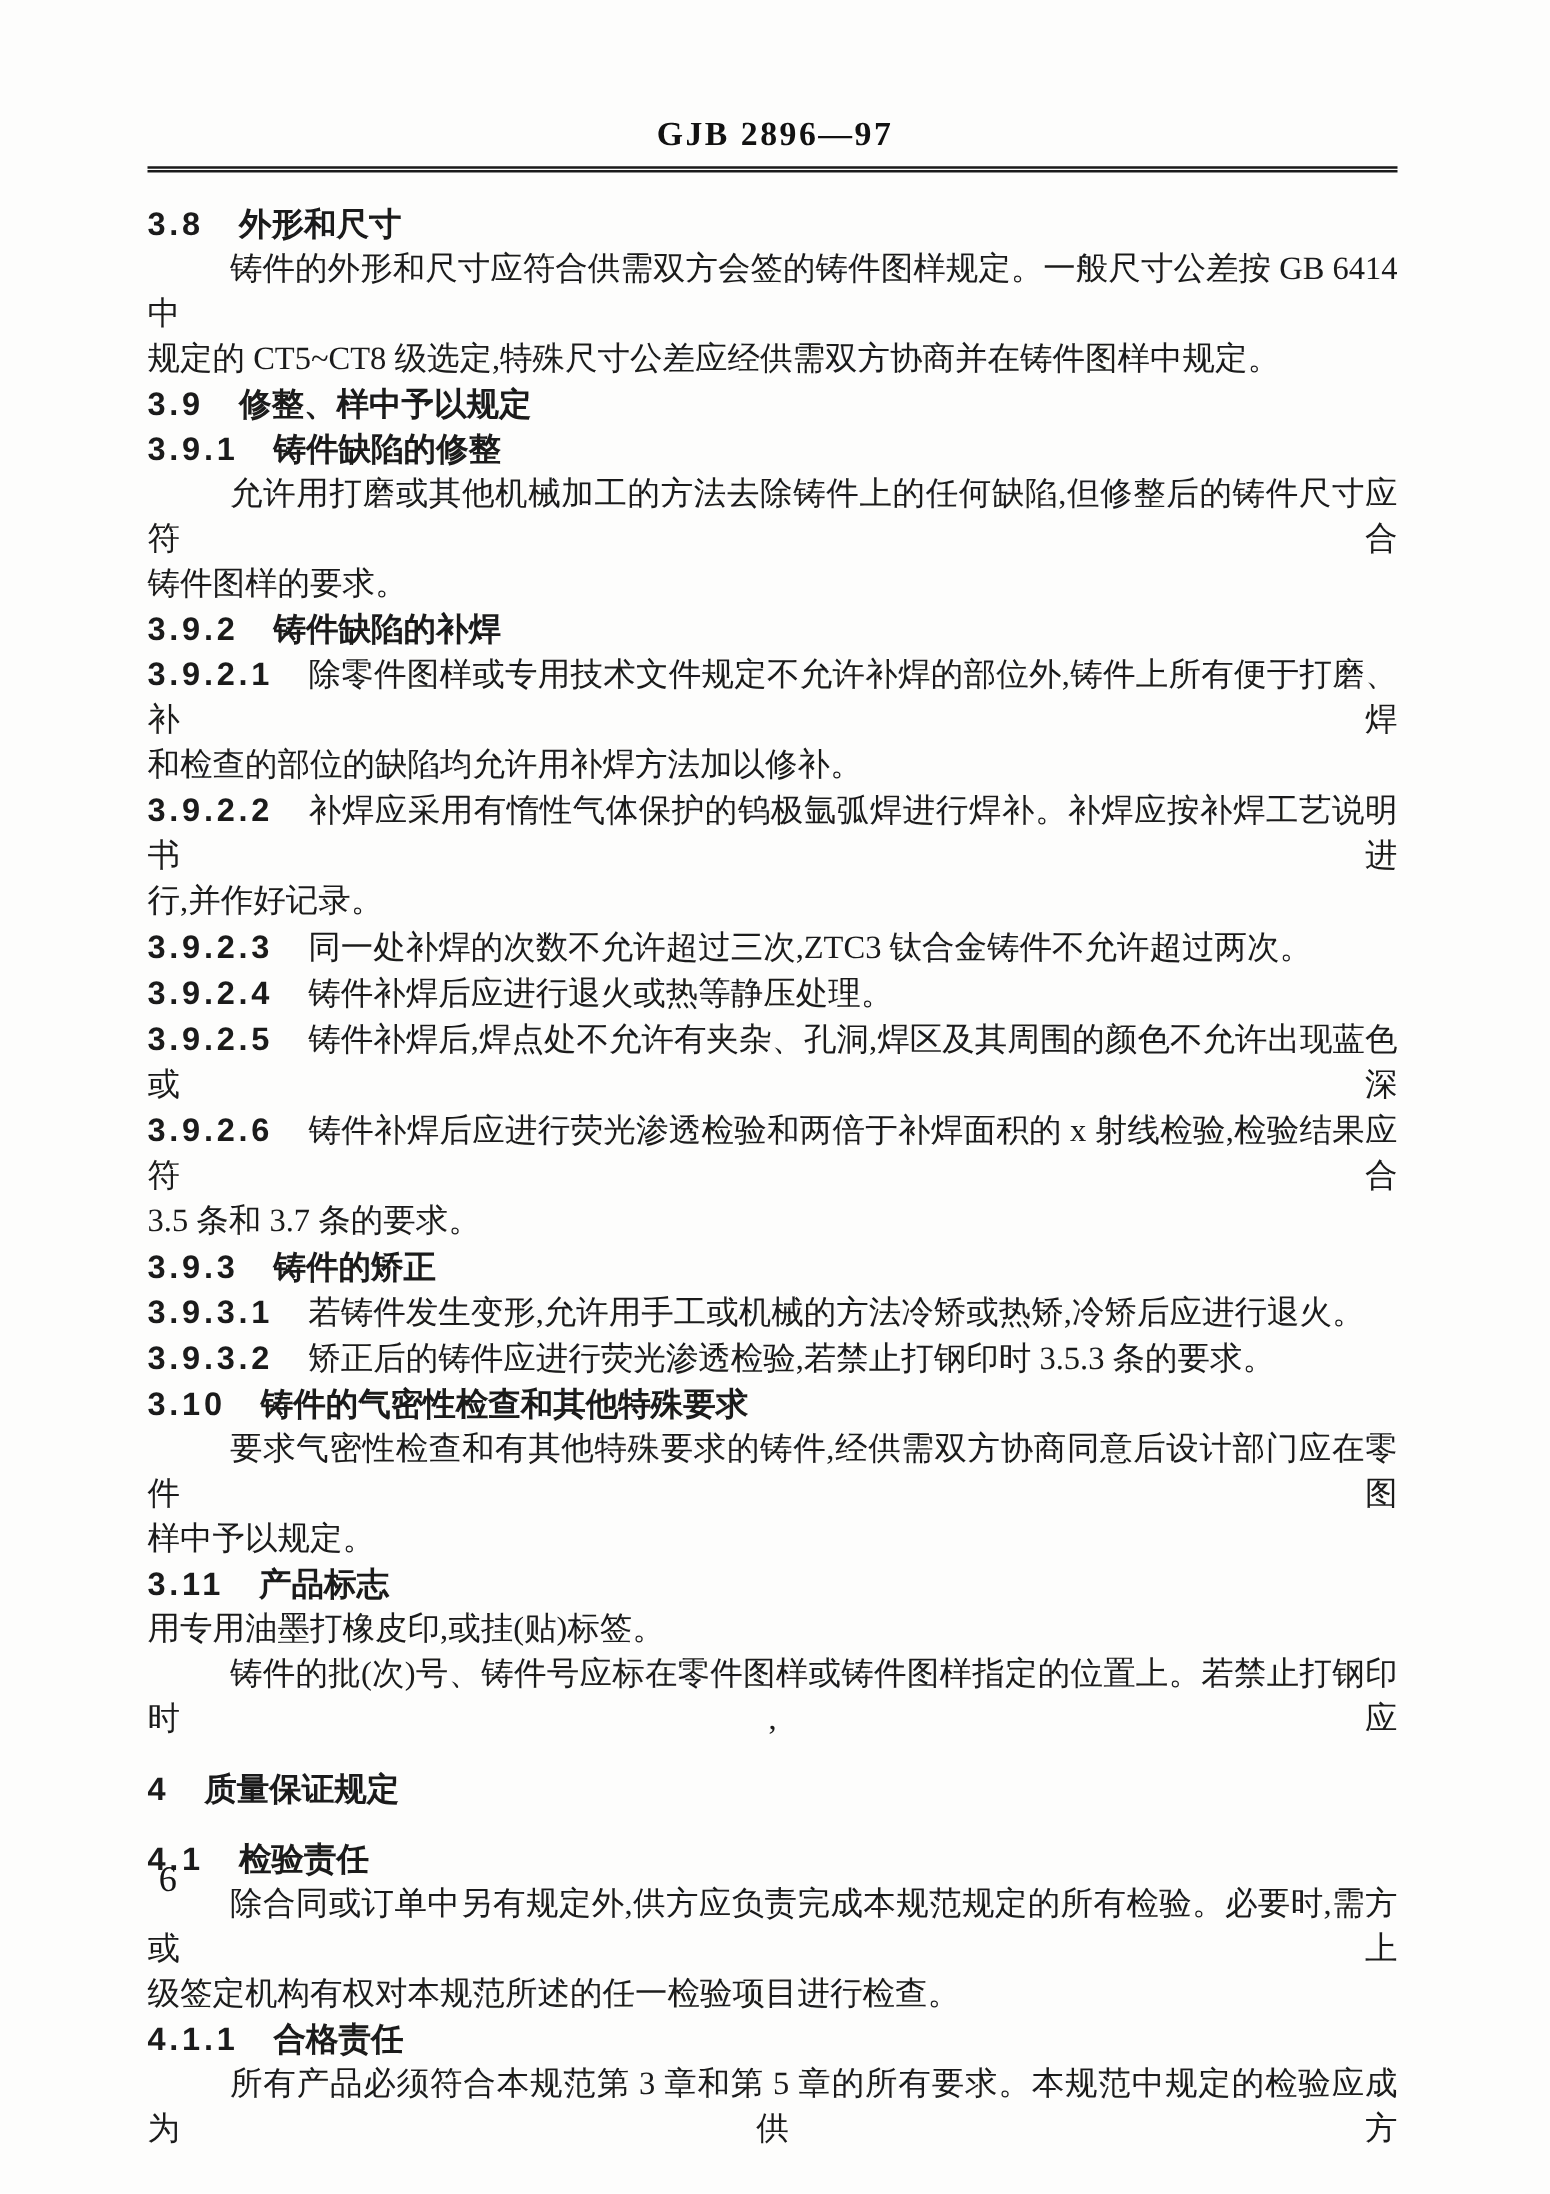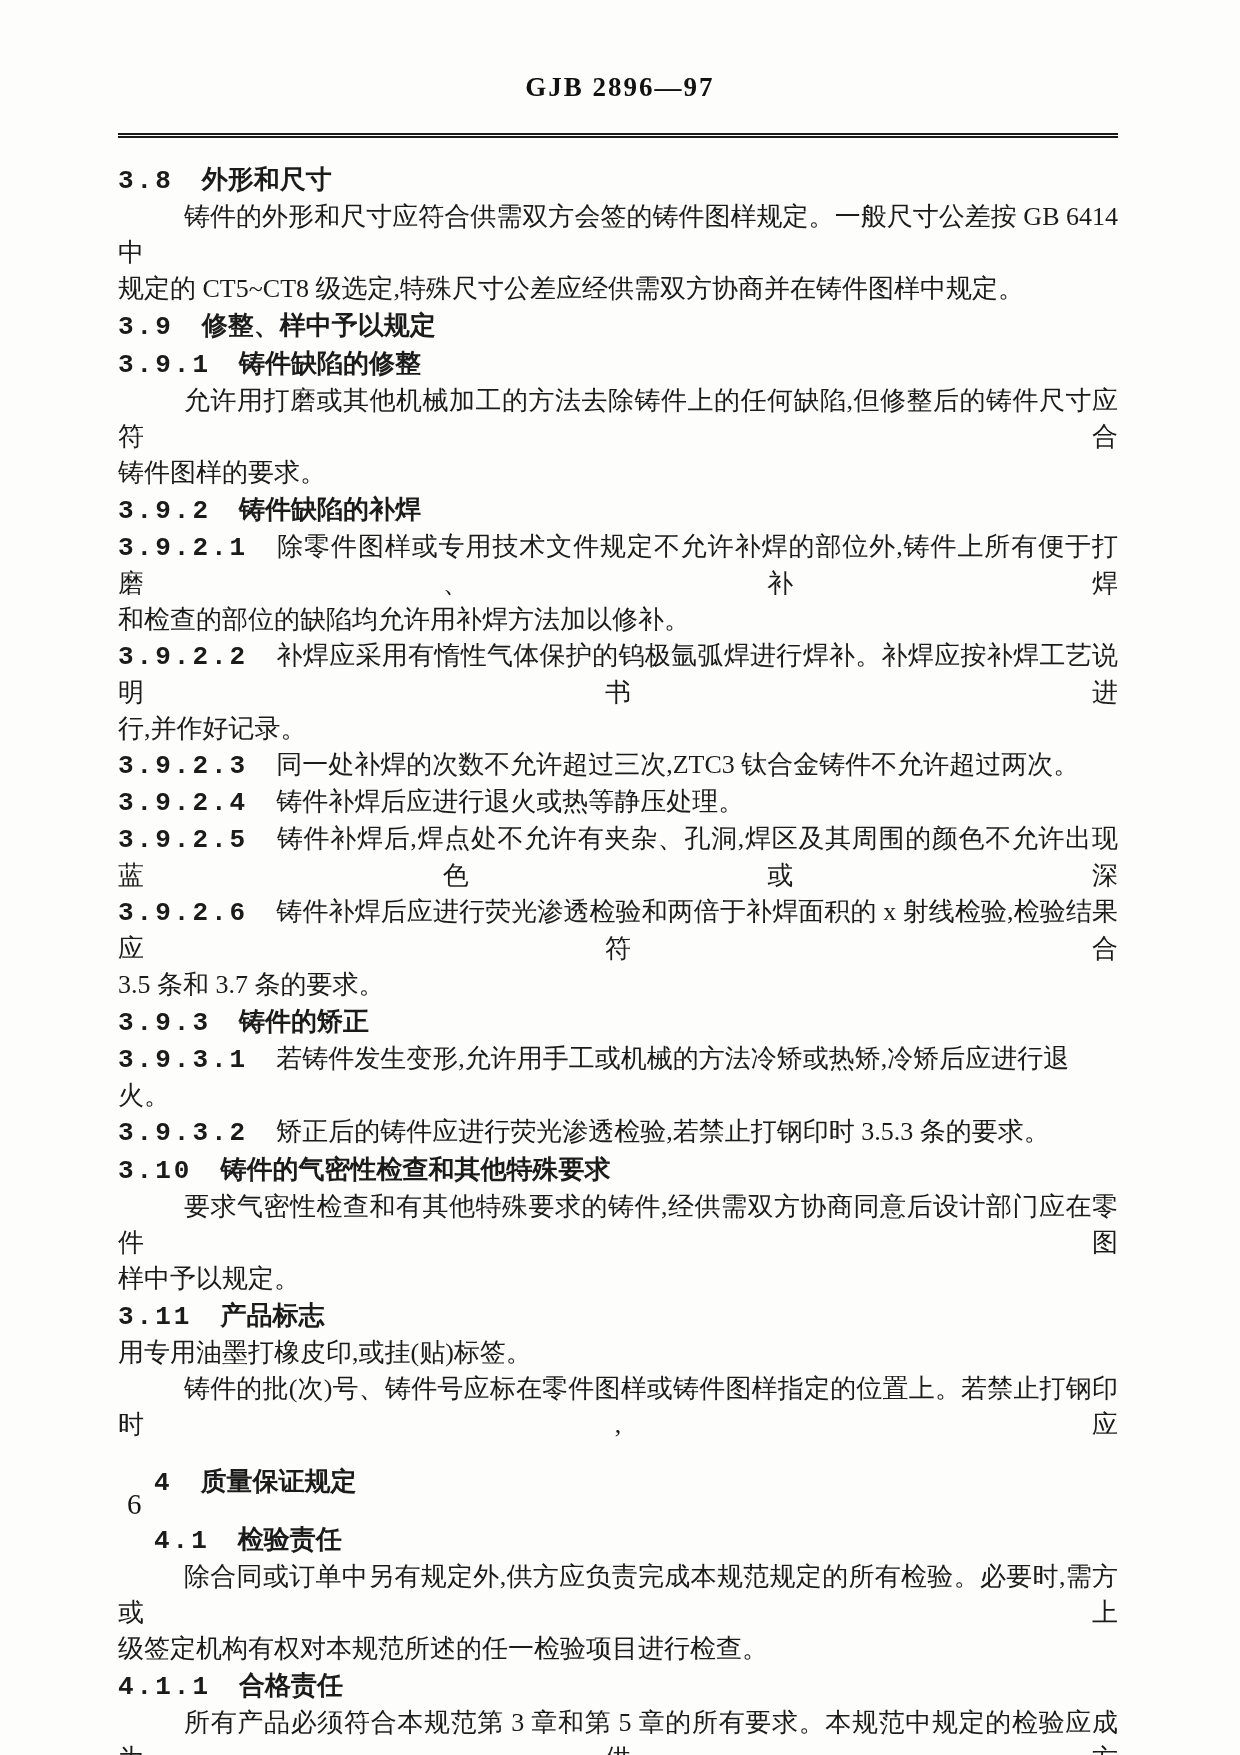--- a/index.html
+++ b/index.html
@@ -9,21 +9,21 @@
   }
   .page {
     position: relative;
     width: 1240px;
     height: 1755px;
     background: #fdfdfc;
     overflow: hidden;
   }
   .header-title {
     position: absolute;
-    top: 72px;
+    top: 92px;
     left: 0;
     width: 1240px;
     text-align: center;
     font-family: "Liberation Serif", "DejaVu Serif", serif;
     font-weight: bold;
     font-size: 27px;
     letter-spacing: 2px;
     color: #121212;
   }
   .header-rule {
@@ -56,24 +56,23 @@
   }
   .line.indent {
     text-indent: 66px;
   }
   .line.fill {
     text-align: justify;
     text-align-last: justify;
   }
   .line.gap {
     margin-top: 20px;
-    margin-left: 36px;
   }
   .num {
-    font-family: Liberation Mono, monospace;
+    font-family: Liberation Sans, sans-serif;
     font-weight: bold;
     letter-spacing: 3px;
     margin-right: 28px;
   }
   .page-number {
     position: absolute;
     left: 127px;
     top: 1488px;
     font-family: "Liberation Serif", "DejaVu Serif", serif;
     font-size: 29px;

